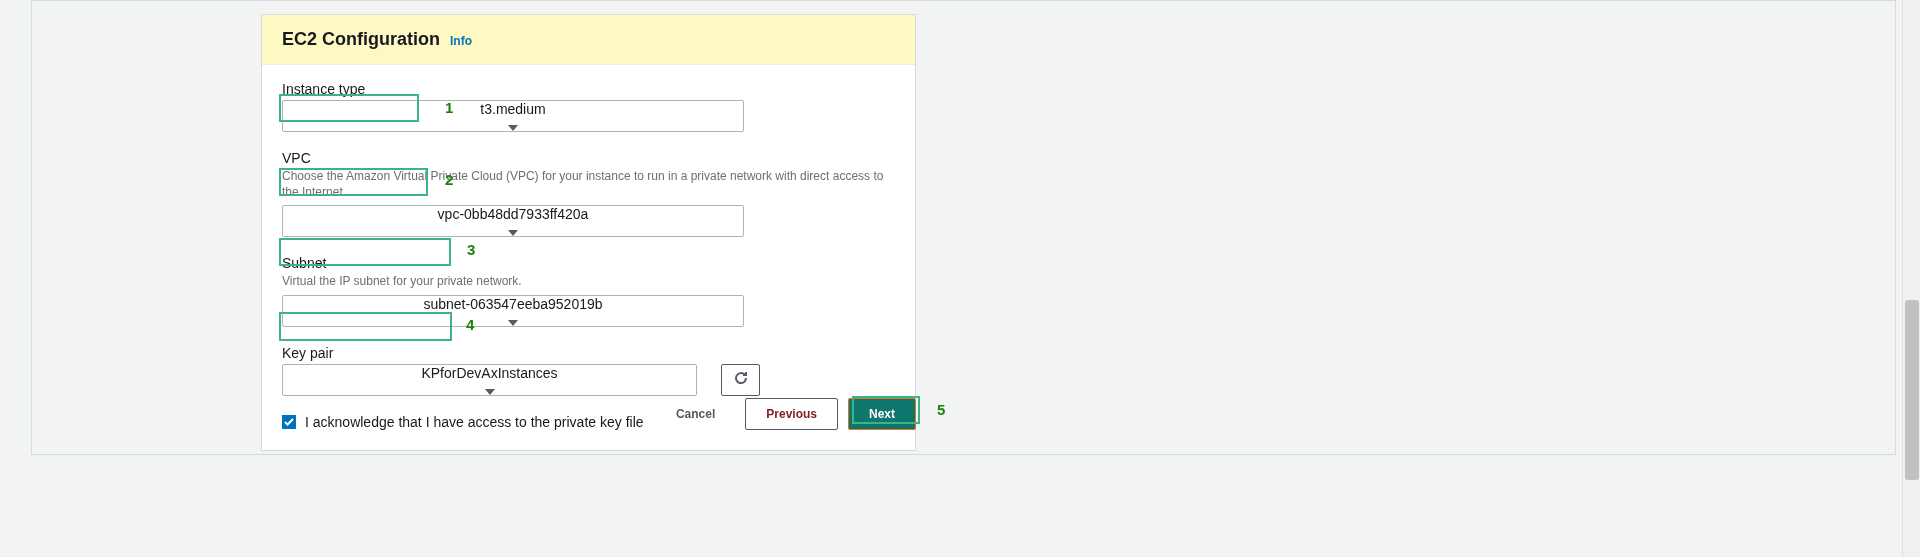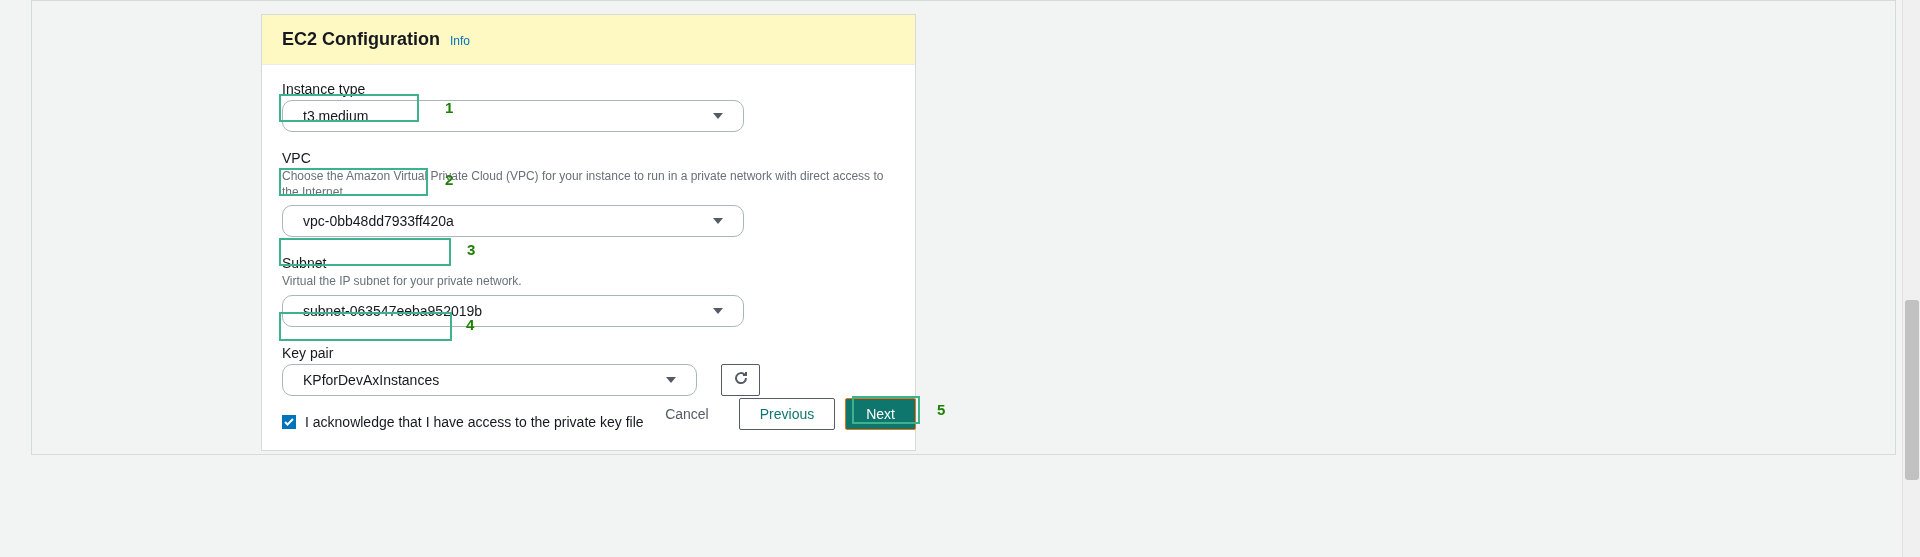--- a/index.html
+++ b/index.html
@@ -37,21 +37,21 @@
       gap: 10px;
     }
     .panel-title {
       font-size: 18px;
       font-weight: 700;
       color: #16191f;
     }
     .info-link {
       font-size: 12px;
       color: #0073bb;
-      font-weight: 400;
+      font-weight: 700;
       cursor: pointer;
     }
     .panel-body {
       padding: 16px 20px 20px;
     }
     .field {
       margin-bottom: 18px;
     }
     .field-label {
       font-size: 14px;
@@ -61,28 +61,29 @@
     .field-help {
       font-size: 12px;
       color: #687078;
       margin-bottom: 5px;
       line-height: 1.3;
     }
     .dropdown {
       width: 462px;
       height: 32px;
       border: 1px solid #aab7b8;
-      border-radius: 10px;
+      border-radius: 2px;
       background: #fff;
       display: flex;
       align-items: center;
       justify-content: space-between;
-      padding: 0 20px;
-      cursor: pointer;
-      position: relative;
+      padding: 0 2px;
+      cursor: pointer;
+      position: relative;
+      flex-direction: column;
     }
     .dropdown-value {
       font-size: 14px;
       color: #16191f;
     }
     .caret {
       width: 0; height: 0;
       border-left: 5px solid transparent;
       border-right: 5px solid transparent;
       border-top: 6px solid #545b64;
@@ -138,36 +139,36 @@
       display: flex;
       justify-content: flex-end;
       align-items: center;
       gap: 10px;
       padding-top: 0;
     }
     .btn {
       height: 32px;
       padding: 0 20px;
       border-radius: 2px;
-      font-size: 14px;
-      font-weight: 400;
+      font-size: 12px;
+      font-weight: 700;
       cursor: pointer;
       display: flex;
       align-items: center;
       justify-content: center;
     }
     .btn-cancel {
       background: transparent;
       border: none;
       color: #545b64;
     }
     .btn-prev {
       background: #fff;
       border: 1px solid #545b64;
-      color: #0f766e;
+      color: #7f1d1d;
     }
     .btn-next {
       background: #0f766e;
       border: 1px solid #ec7211;
       color: #fff;
     }
     .annot {
       position: absolute;
       font-weight: 700;
       color: #1d8102;

